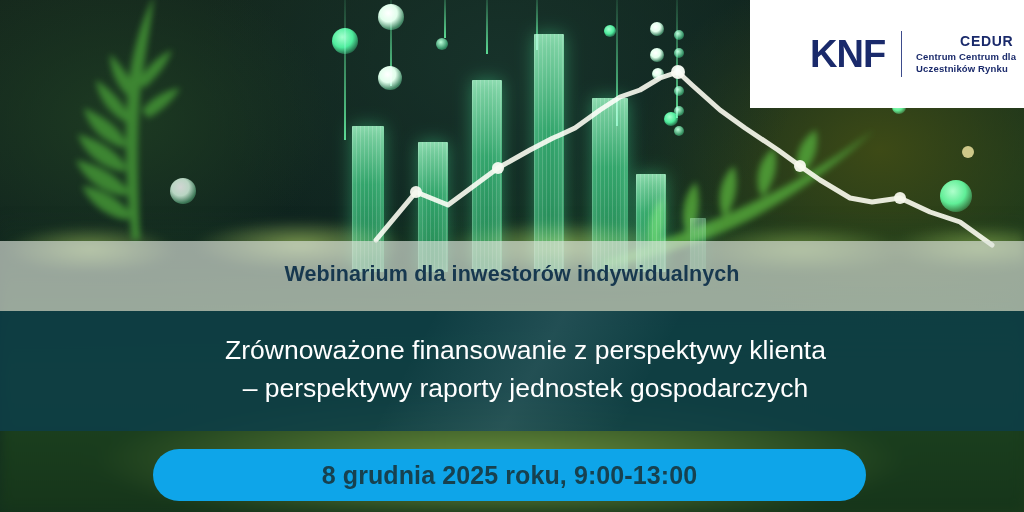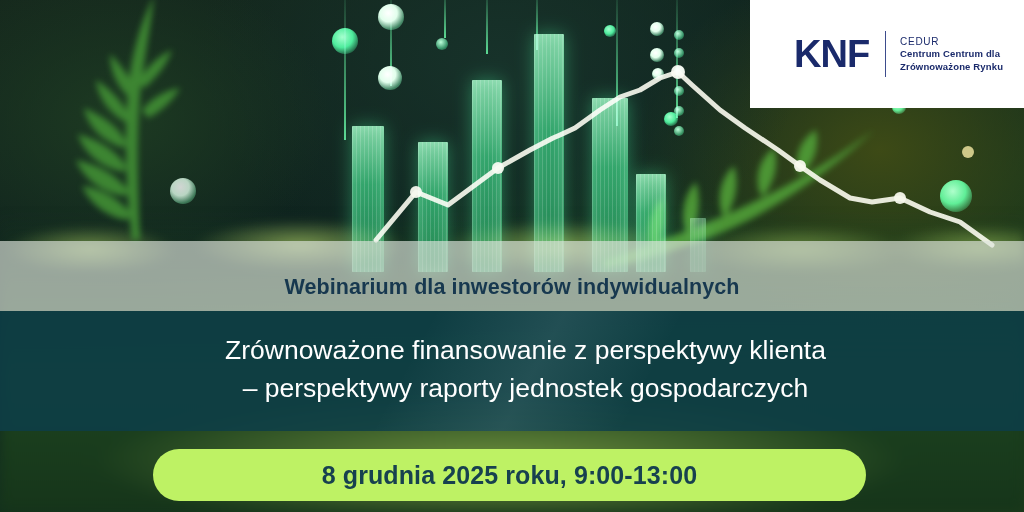--- a/index.html
+++ b/index.html
@@ -84,50 +84,50 @@
   .band-dark::after{
     content:""; position:absolute; inset:0;
     background:linear-gradient(118deg, rgba(255,255,255,0) 40%, rgba(210,235,240,.10) 52%, rgba(255,255,255,0) 63%);
   }
 
   
   .logo-box {
     position:absolute; left:750px; top:0; width:274px; height:108px;
     background:#ffffff;
     display:flex; align-items:center; justify-content:flex-start;
-    padding-left:44px;
+    padding-left:60px;
   }
   .logo-inner { display:flex; align-items:center; }
   .knf-mark {
     font-family:"Liberation Sans", sans-serif;
     font-weight:bold; font-size:38px; letter-spacing:-1px;
     color:#1a2a6b; line-height:1;
   }
   .logo-sep { width:1px; height:46px; background:#3d4c8c; margin:0 14px 0 16px; }
   .logo-text { color:#1a2a6b; line-height:1.32; }
-  .logo-text .l1 { font-size:10px; font-weight:normal; letter-spacing:.7px; }
+  .logo-text .l1 { font-size:14px; font-weight:bold; letter-spacing:.7px;margin-left:44px; }
   .logo-text .l2, .logo-text .l3 { font-size:9.5px; font-weight:bold; letter-spacing:.15px; }
 
   
   .eyebrow {
     position:absolute; left:0; right:0; top:262px;
     text-align:center;
     font-size:21.5px; font-weight:bold;
-    color:#17384f; letter-spacing:.1px;margin-top:13px;
+    color:#17384f; letter-spacing:.1px;
   }
   .headline {
     position:absolute; left:0; right:0; top:332px;
     text-align:center; color:#ffffff;
     font-size:26.5px; font-weight:normal; line-height:1.42;
   }
   .headline .ln { display:block;padding-left:27px; }
 
   .date-pill {
     position:absolute; left:153px; top:449px; width:713px; height:52px;
-    background:#bef264; border-radius:26px;
+    background:#0ea5e9; border-radius:26px;
     display:flex; align-items:center; justify-content:center;
   }
   .date-pill span {
     font-size:25px; font-weight:bold; color:#17414f; letter-spacing:.1px;
   }
 </style>
 </head>
 <body>
 
 <div class="banner">
@@ -217,21 +217,21 @@
   <div class="band-light"></div>
   <div class="band-dark"></div>
 
   <div class="logo-box">
     <div class="logo-inner">
       <div class="knf-mark">KNF</div>
       <div class="logo-sep"></div>
       <div class="logo-text">
         <div class="l1">CEDUR</div>
         <div class="l2">Centrum Centrum dla</div>
-        <div class="l3">Zrównoważone Rynku</div>
+        <div class="l3">Uczestników Rynku</div>
       </div>
     </div>
   </div>
 
   <div class="eyebrow">Webinarium dla inwestorów indywidualnych</div>
 
   <div class="headline">
     <span class="ln">Zrównoważone finansowanie z perspektywy klienta</span>
     <span class="ln">– perspektywy raporty jednostek gospodarczych</span>
   </div>

